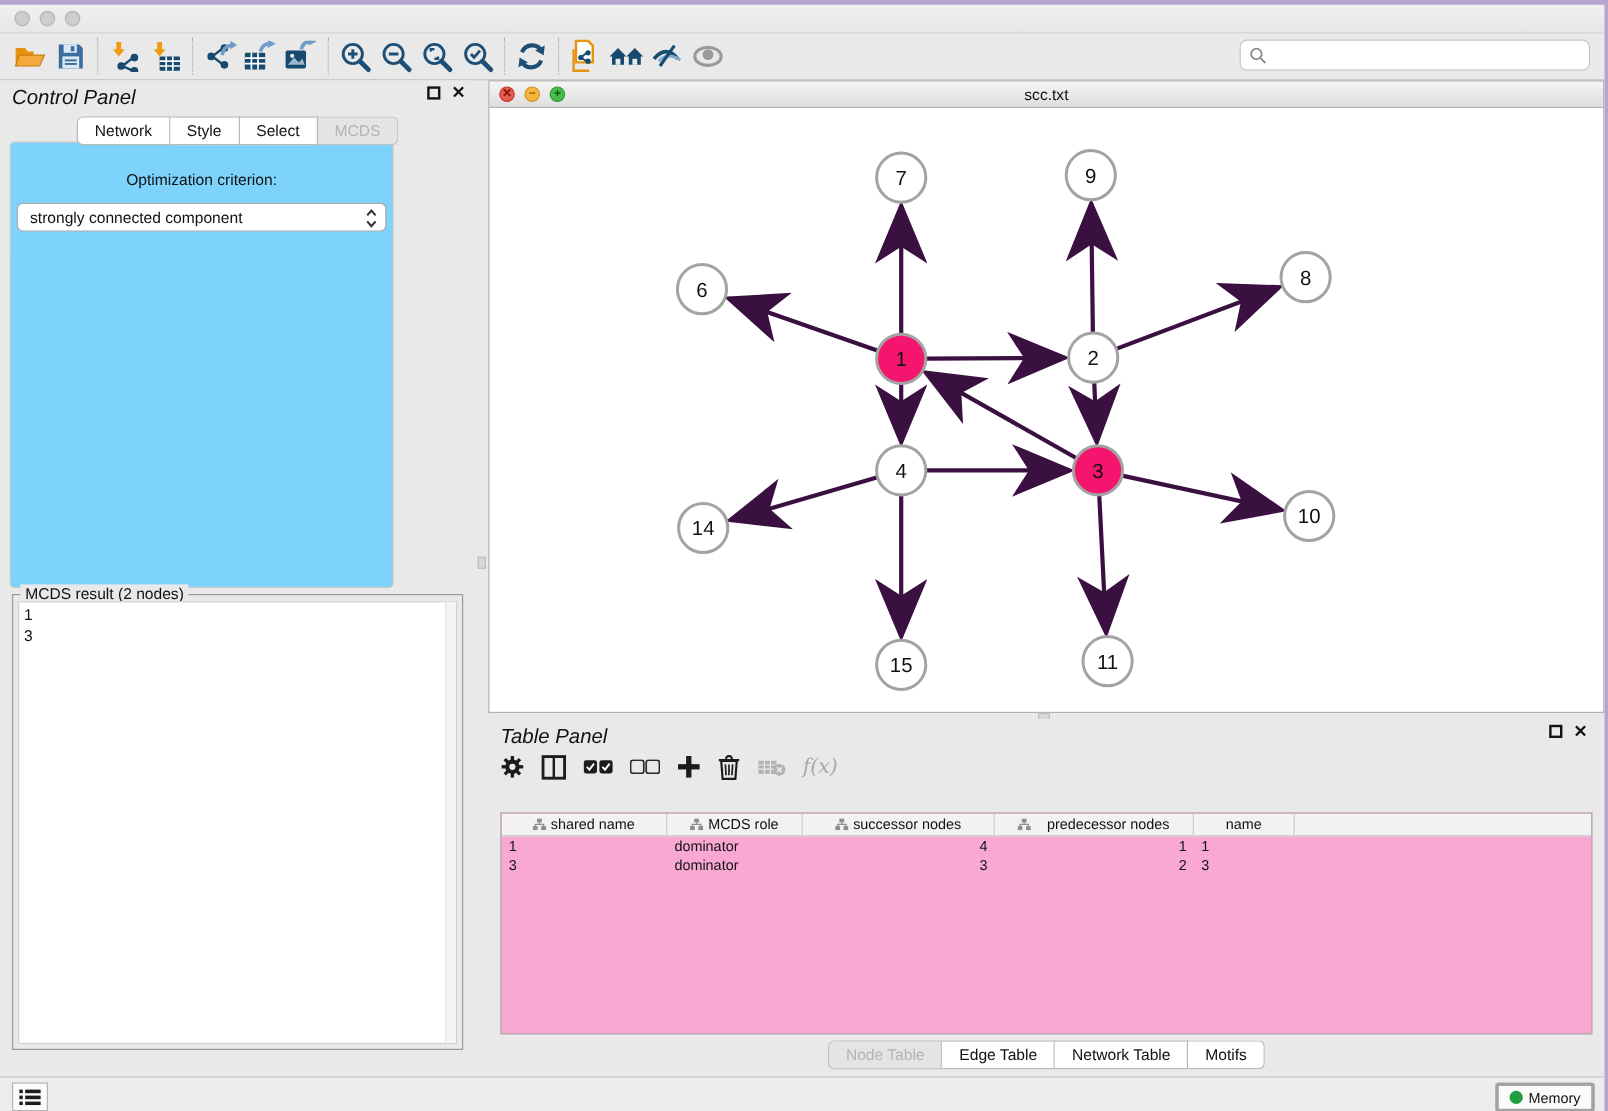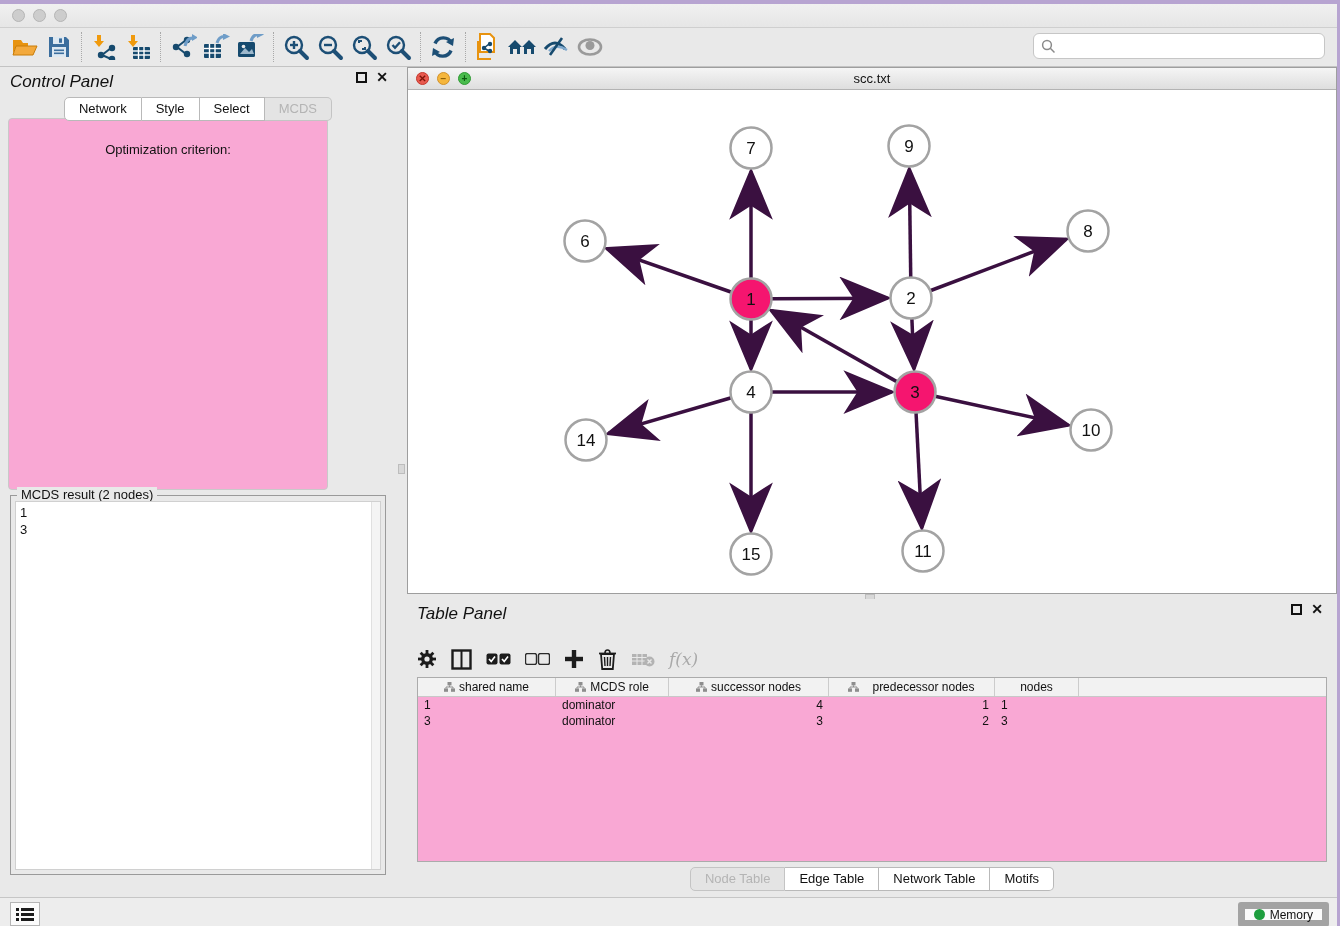--- a/index.html
+++ b/index.html
@@ -48,21 +48,21 @@
   .cp-tabs { position:absolute; left:0; top:30px; width:100%; display:flex; justify-content:center; z-index:2; }
   .tab {
     font-size:13px; padding:3px 14px 4px; background:#fff;
     border:1px solid #b9b9b9; border-left:none; color:#111;
   }
   .tab:first-child { border-left:1px solid #b9b9b9; border-radius:5px 0 0 5px; }
   .tab:last-child { border-radius:0 5px 5px 0; }
   .tab.selected { background:#e4e4e4; color:#b4b4b4; border-color:#c4c4c4; }
   .cp-body {
     position:absolute; left:8px; top:51px; width:320px; height:372px;
-    background:#f9a8d4; border:1px solid #c9c9c9; border-radius:4px;
+    background:#7dd3fc; border:1px solid #c9c9c9; border-radius:4px;
   }
   .opt-label { margin-top:23px; text-align:center; font-size:13px; color:#111; }
   .combo {
     position:relative; margin:12px auto 0; width:308px; height:24px; background:#fff;
     border:1px solid #adadad; border-radius:5px; font-size:13px;
     display:flex; align-items:center; padding-left:10px; color:#111;
   }
   .combo .stepper { position:absolute; right:6px; top:3px; }
   .btn-row { margin-top:14px; display:flex; justify-content:center; gap:14px; }
   .push-btn {
@@ -97,21 +97,21 @@
         display:flex; align-items:center; justify-content:center; line-height:13px; }
   .tl-red { background:#e8594e; border:1px solid #c5372c; color:#7e1408; }
   .tl-yellow { background:#f5b63c; border:1px solid #d1912a; color:#8a5d05; }
   .tl-green { background:#49bb4c; border:1px solid #2f9a34; color:#0c5a10; }
   .net-canvas { position:absolute; left:0; top:22px; width:928px; height:503px; background:#fff; }
   
   .grip-v { position:absolute; left:398px; top:460px; width:7px; height:10px; background:#d8d8d8; border:1px solid #bdbdbd; }
   .grip-h { position:absolute; left:865px; top:590px; width:10px; height:6px; background:#d8d8d8; border:1px solid #bdbdbd; }
   
   .table-panel { position:absolute; left:407px; top:595px; width:930px; height:298px; background:#e9e9e9; }
-  .tp-toolbar { position:absolute; left:10px; top:40px; height:40px; display:flex; align-items:center; gap:14px; }
+  .tp-toolbar { position:absolute; left:10px; top:20px; height:40px; display:flex; align-items:center; gap:14px; }
   .tp-icon { display:flex; align-items:center; justify-content:center; cursor:default; }
   .fx-label { font-family:"DejaVu Serif", serif; font-style:italic; font-size:17px; color:#a9a9a9; }
   .table-box {
     position:absolute; left:10px; top:78px; width:910px; height:185px;
     background:#f9a8d4; border:1px solid #ababab; overflow:hidden;
   }
   .tbl-header { display:flex; height:19px; background:#f2f2f2; border-bottom:1px solid #c8c8c8; }
   .th-cell {
     display:flex; align-items:center; font-size:12px; color:#111;
     border-right:1px solid #cccccc; position:relative; justify-content:center; gap:4px;
@@ -123,21 +123,21 @@
   .statusbar {
     position:absolute; left:0; top:893px; width:100%; height:33px;
     background:#ededed; border-top:1px solid #c6c6c6;
   }
   .list-btn {
     position:absolute; left:10px; top:4px; width:30px; height:24px; background:#fbfbfb;
     border:1px solid #b5b5b5; display:flex; align-items:center; justify-content:center;
   }
   .memory-btn {
     position:absolute; right:8px; top:4px; height:25px; background:#fbfbfb;
-    border:7px solid #a3a3a3; border-radius:3px; display:flex; align-items:center;
+    border:3px solid #a3a3a3; border-radius:3px; display:flex; align-items:center;
     gap:5px; padding:0 9px; font-size:12px; color:#111;
   }
   .mem-dot { width:11px; height:11px; border-radius:50%; background:#1e9e3e; }
   svg { display:block; }
 </style>
 </head>
 <body>
 
 <div class="titlebar">
   <div class="traffic inactive" style="left:12px"></div>
@@ -320,20 +320,29 @@
     </span>
   </div>
   <div class="cp-tabs">
     <div class="tab">Network</div>
     <div class="tab">Style</div>
     <div class="tab">Select</div>
     <div class="tab selected">MCDS</div>
   </div>
   <div class="cp-body">
     <div class="opt-label">Optimization criterion:</div>
+    <div class="combo">
+      <span>strongly connected component</span>
+      <span class="stepper">
+        <svg width="11" height="18" viewBox="0 0 11 18">
+            <path d="M2 6.5 L5.5 2.5 L9 6.5" fill="none" stroke="#333" stroke-width="1.8"></path>
+            <path d="M2 11.5 L5.5 15.5 L9 11.5" fill="none" stroke="#333" stroke-width="1.8"></path>
+          </svg>
+      </span>
+    </div>
   </div>
   <div class="mcds-fieldset">
     <span class="mcds-legend">MCDS result (2 nodes)</span>
     <div class="mcds-text">1
 3<div class="mcds-scroll"></div></div>
   </div>
 </div>
 
 <div class="net-frame">
   <div class="net-titlebar">
@@ -506,21 +515,21 @@
             <g fill="#8d8d8d">
               <rect x="3.5" y="0" width="4" height="3.4"></rect>
               <rect x="0" y="6.4" width="4" height="3.4"></rect>
               <rect x="7" y="6.4" width="4" height="3.4"></rect>
             </g>
             <path d="M5.5 3.4 v1.6 M2 6.4 v-1.4 h7 v1.4" fill="none" stroke="#8d8d8d" stroke-width="1"></path>
           </svg>
           <span>predecessor nodes</span>
         </div>
         <div class="th-cell" style="width: 84px;">
-          <span>nodes</span>
+          <span>name</span>
         </div>
       </div>
     <div id="tbl-body">
         <div class="tbl-row">
           <div class="td-cell" style="width: 138px; text-align: left;">1</div>
           <div class="td-cell" style="width: 113px; text-align: left;">dominator</div>
           <div class="td-cell" style="width: 160px; text-align: right;">4</div>
           <div class="td-cell" style="width: 166px; text-align: right;">1</div>
           <div class="td-cell" style="width: 84px; text-align: left;">1</div>
         </div>

